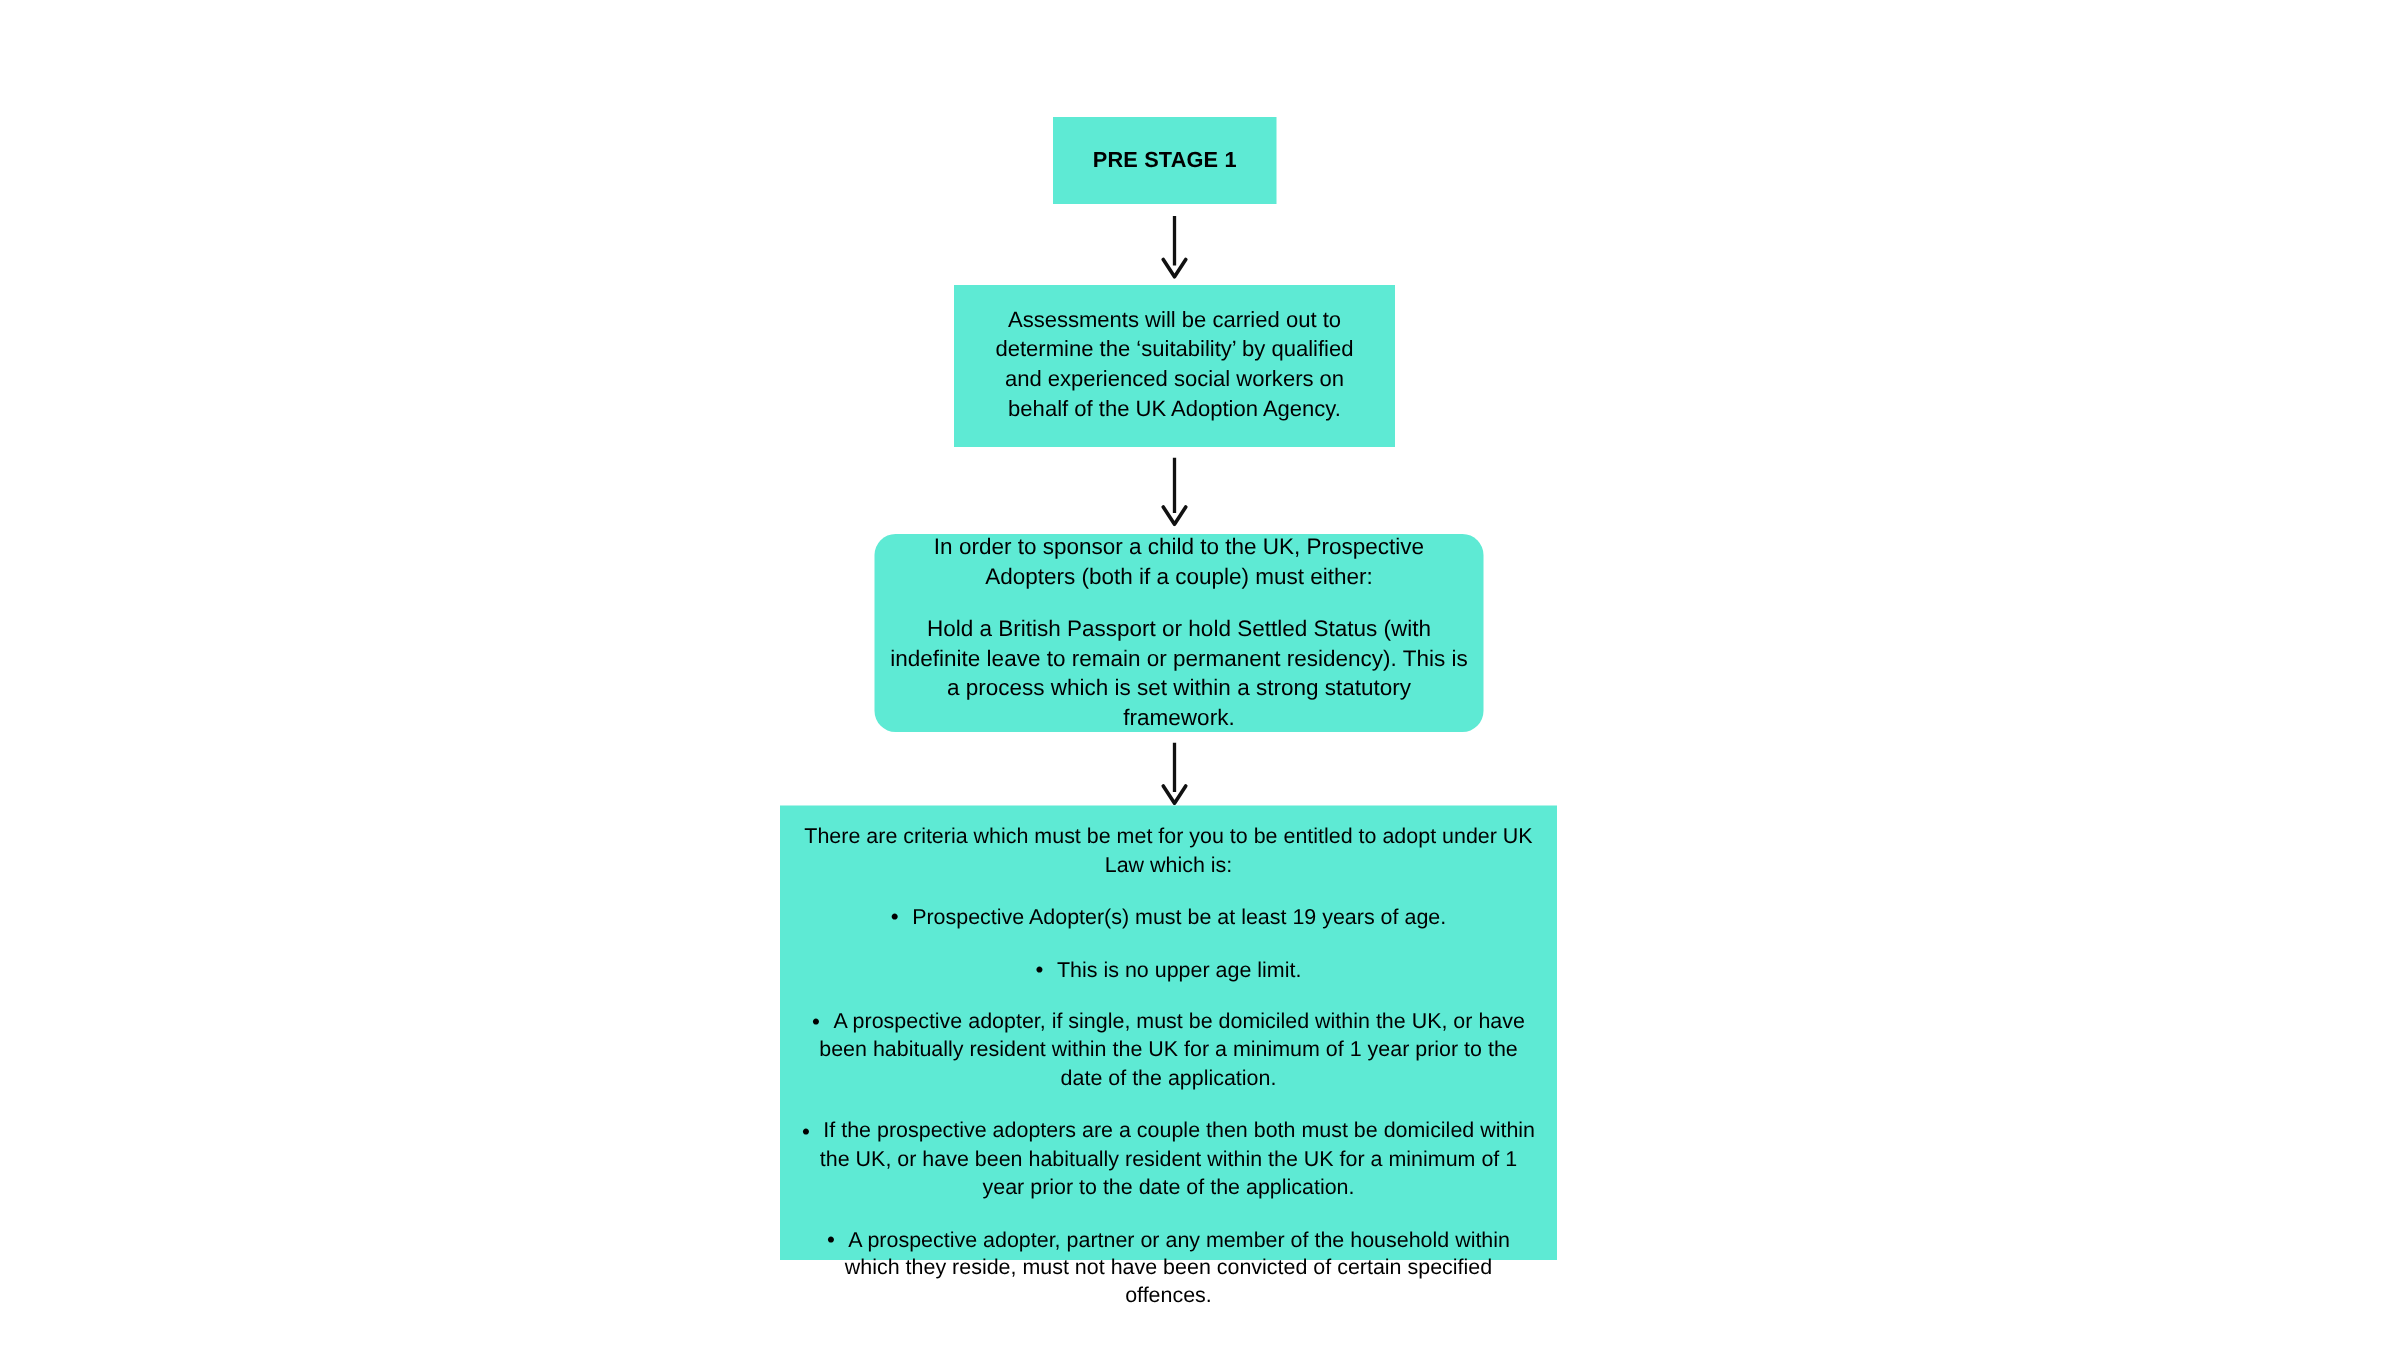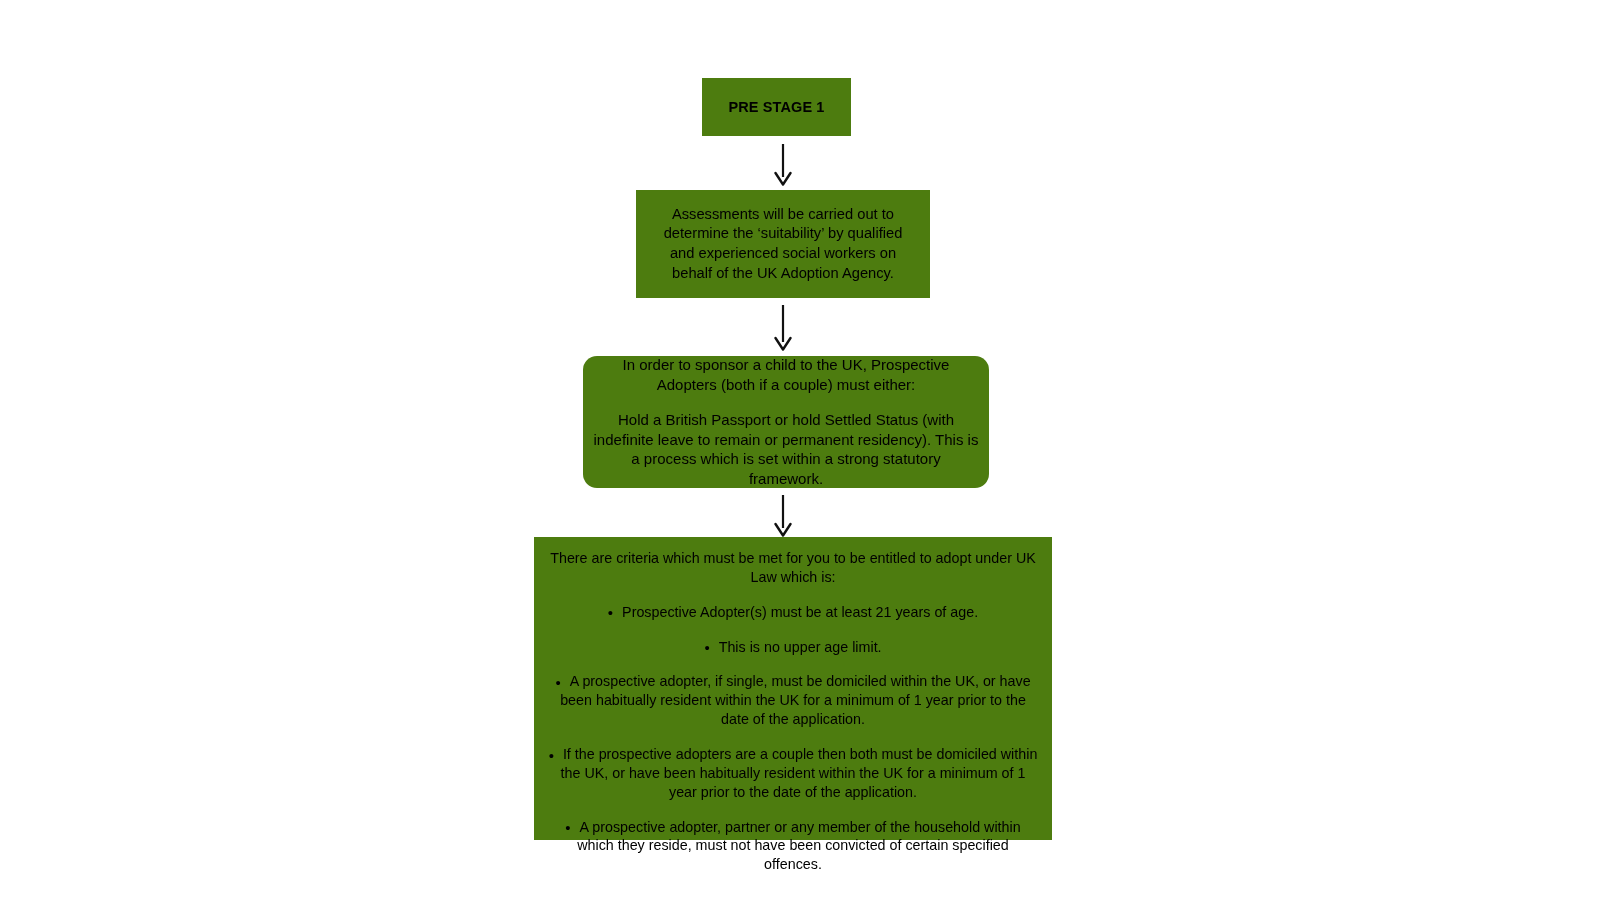--- a/index.html
+++ b/index.html
@@ -16,21 +16,21 @@
   }
 
   #flow {
     position: relative;
     width: 1600px;
     height: 900px;
   }
 
   .node {
     position: absolute;
-    background: #4d7c0f;
+    background: #5eead4;
     box-sizing: border-box;
     display: flex;
     flex-direction: column;
     justify-content: center;
     align-items: center;
     text-align: center;
     color: #000000;
     line-height: 1.30;
   }
 
@@ -74,21 +74,21 @@
     margin: 0;
     font-size: 15px;
     line-height: 1.33;
   }
   .node-sponsor p + p {
     margin-top: 15px;
   }
 
   
   .node-criteria {
-    left: 534px;
+    left: 520px;
     top: 537px;
     width: 518px;
     height: 303px;
     padding: 12px 8px 10px 8px;
     justify-content: flex-start;
   }
   .node-criteria .lead {
     margin: 0;
     font-size: 14.3px;
     line-height: 1.32;
@@ -160,21 +160,21 @@
   <div class="arrow arrow-3">
     <svg width="30" height="42" viewBox="0 0 30 42" aria-hidden="true">
       <line x1="15" y1="0" x2="15" y2="33" stroke="#111111" stroke-width="2.2"></line>
       <path d="M7.5 29 L15 40.5 L22.5 29" fill="none" stroke="#111111" stroke-width="2.4" stroke-linecap="round" stroke-linejoin="round"></path>
     </svg>
   </div>
 
   <div class="node node-criteria">
     <p class="lead">There are criteria which must be met for you to be entitled to adopt under UK Law which is:</p>
     <ul>
-        <li><span class="bullet-glyph">•</span><span>Prospective Adopter(s) must be at least 21 years of age.</span></li>
+        <li><span class="bullet-glyph">•</span><span>Prospective Adopter(s) must be at least 19 years of age.</span></li>
         <li><span class="bullet-glyph">•</span><span>This is no upper age limit.</span></li>
         <li><span class="bullet-glyph">•</span><span>A prospective adopter, if single, must be domiciled within the UK, or have been habitually resident within the UK for a minimum of 1 year prior to the date of the application.</span></li>
         <li><span class="bullet-glyph">•</span><span>If the prospective adopters are a couple then both must be domiciled within the UK, or have been habitually resident within the UK for a minimum of 1 year prior to the date of the application.</span></li>
         <li><span class="bullet-glyph">•</span><span>A prospective adopter, partner or any member of the household within which they reside, must not have been convicted of certain specified offences.</span></li>
       </ul>
   </div>
 
 </div>
 
 </body></html>

